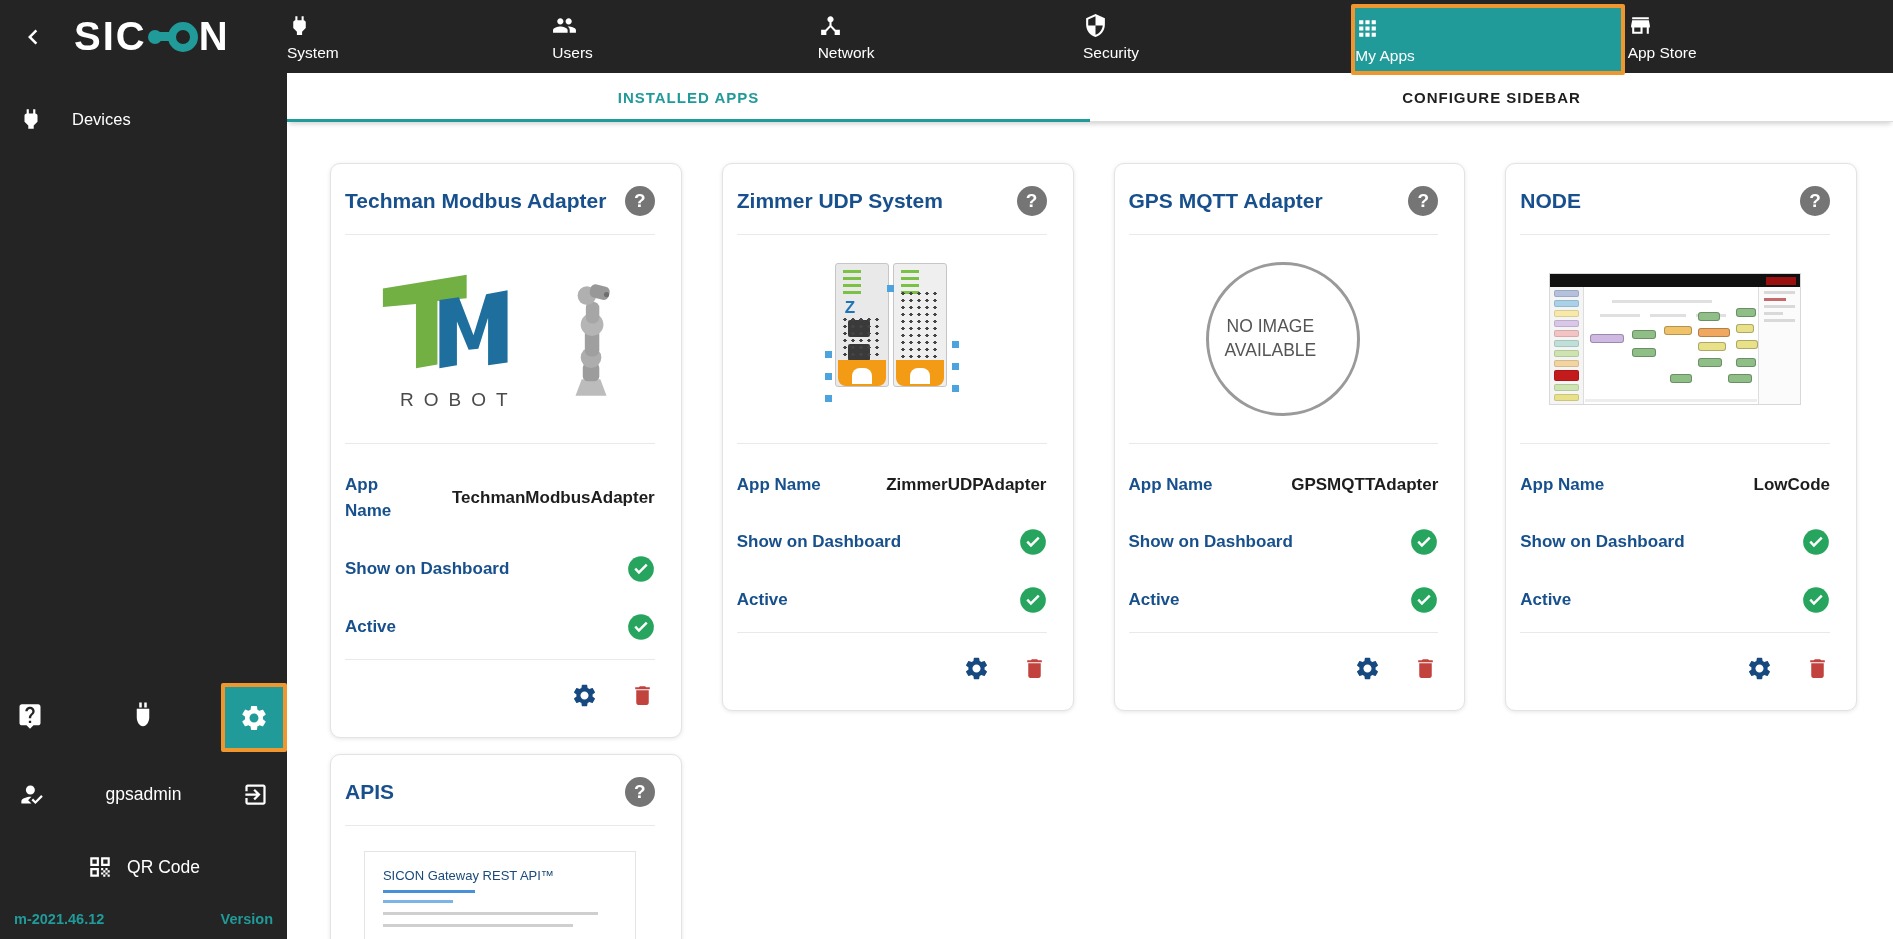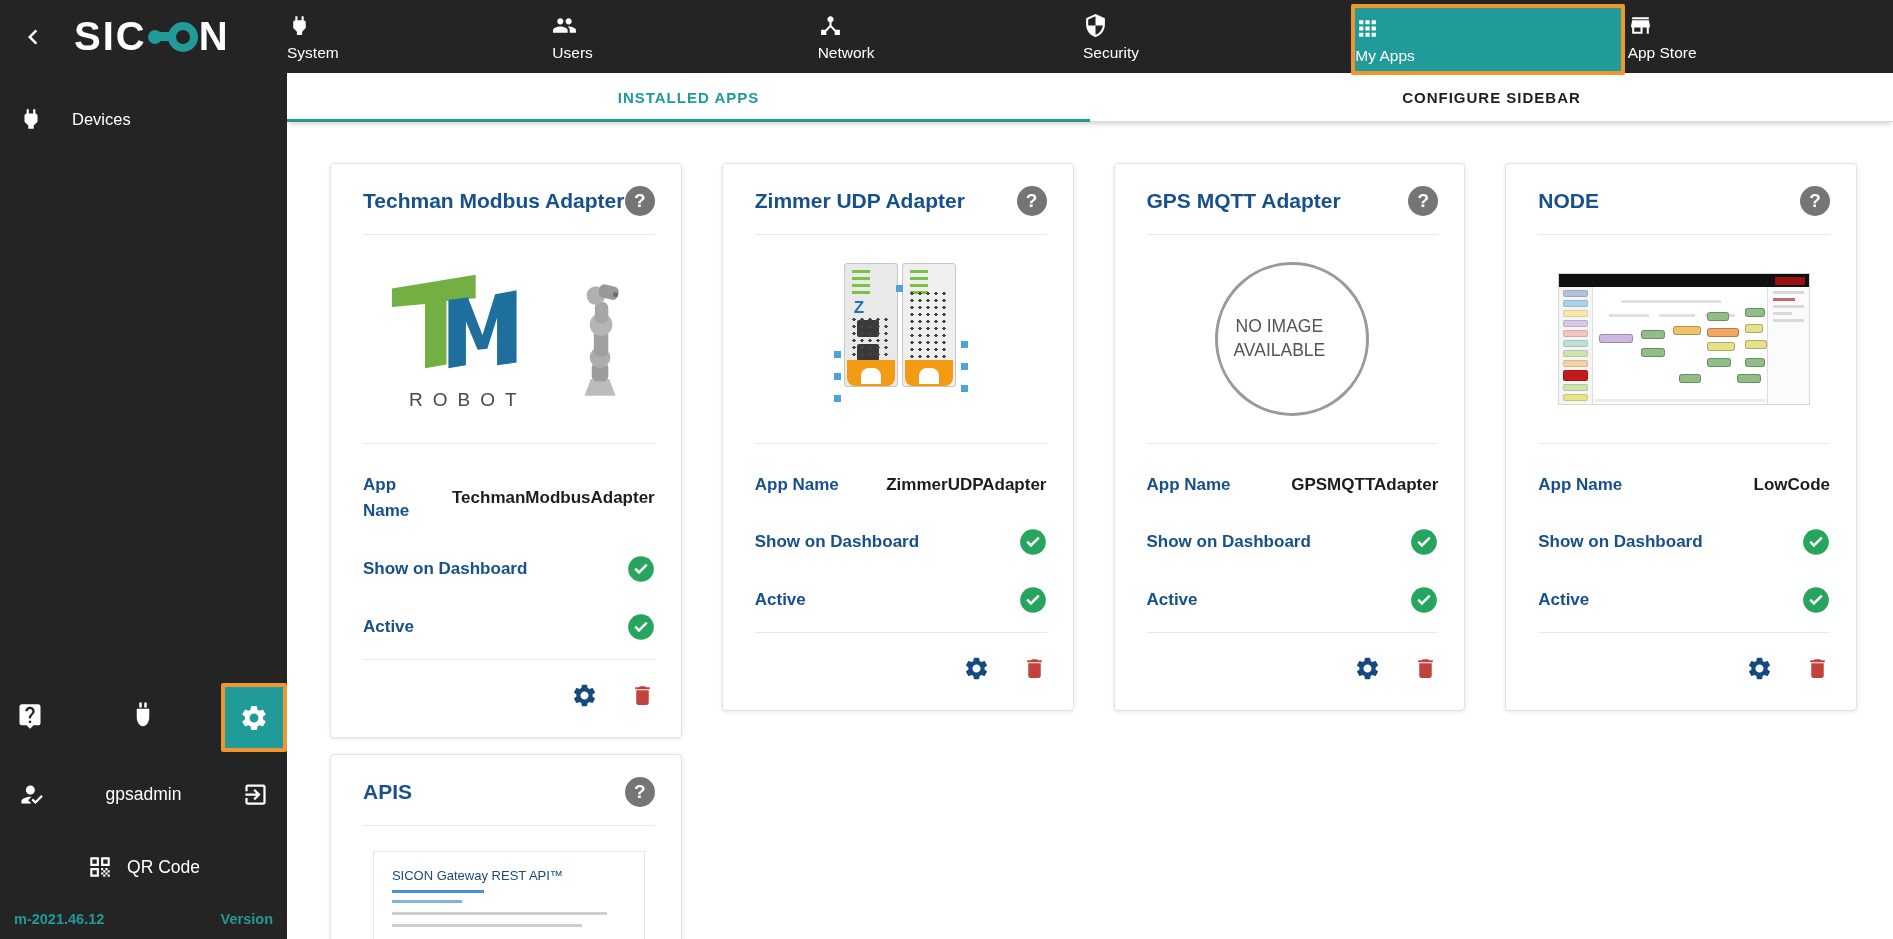--- a/index.html
+++ b/index.html
@@ -54,22 +54,22 @@
   .tab{flex:1;display:flex;align-items:center;justify-content:center;font-size:15px;font-weight:bold;
     letter-spacing:1px;color:#1e1e1e;position:relative;cursor:pointer}
   .tab.active{color:var(--teal)}
   .tab.active::after{content:"";position:absolute;left:0;right:0;bottom:-1px;height:3px;background:var(--teal)}
 
   
   .content{position:absolute;left:287px;top:122px;width:1606px;height:817px;background:#fff;
     overflow:hidden;padding:41px 36px 0 43px}
   .apps-grid{display:grid;grid-template-columns:repeat(4,1fr);column-gap:40px;row-gap:16px;
     align-items:start}
-  .card{background:#fff;border:1px solid #e3e3e3;border-radius:4px;
-    box-shadow:0 1px 4px rgba(0,0,0,.10);padding:22px 26px 28px 32px}
+  .card{background:#fff;border:1px solid #e3e3e3;border-radius:10px;
+    box-shadow:0 1px 4px rgba(0,0,0,.10);padding:22px 26px 28px 14px}
   .card-title-row{display:flex;align-items:center;justify-content:space-between}
   .card-title{color:var(--navy);font-size:21px;font-weight:bold}
   .help-circle{width:30px;height:30px;border-radius:50%;background:#757575;color:#fff;display:flex;
     align-items:center;justify-content:center;font-size:19px;font-weight:bold;cursor:pointer;flex:none}
   .divider{height:1px;background:#e9e9e9;border:none}
   .d1{margin-top:18px}
   .image-area{height:192px;display:flex;align-items:center;justify-content:center;margin:8px 0}
   .image-variant{display:none;align-items:center;justify-content:center}
   .image-variant.show{display:flex}
   .card-details{padding-top:28px}
@@ -343,21 +343,21 @@
           <svg width="25" height="25" viewBox="0 0 24 24" fill="var(--red-delete)">
                 <path d="M6 19c0 1.1.9 2 2 2h8c1.1 0 2-.9 2-2V7H6v12zM19 4h-3.5l-1-1h-5l-1 1H5v2h14V4z"></path>
               </svg>
         </span>
       </div>
     </div>
   </section>
 
   <section class="card">
     <div class="card-title-row">
-      <h2 class="card-title">Zimmer UDP Adapter</h2>
+      <h2 class="card-title">Zimmer UDP System</h2>
       <div class="help-circle">?</div>
     </div>
     <hr class="divider d1">
     <div class="image-area">
 
       <div class="image-variant show">
         <div class="z-device">
           <div class="z-mod z-left">
             <div class="z-leds"></div>
             <div class="z-z">Z</div>

